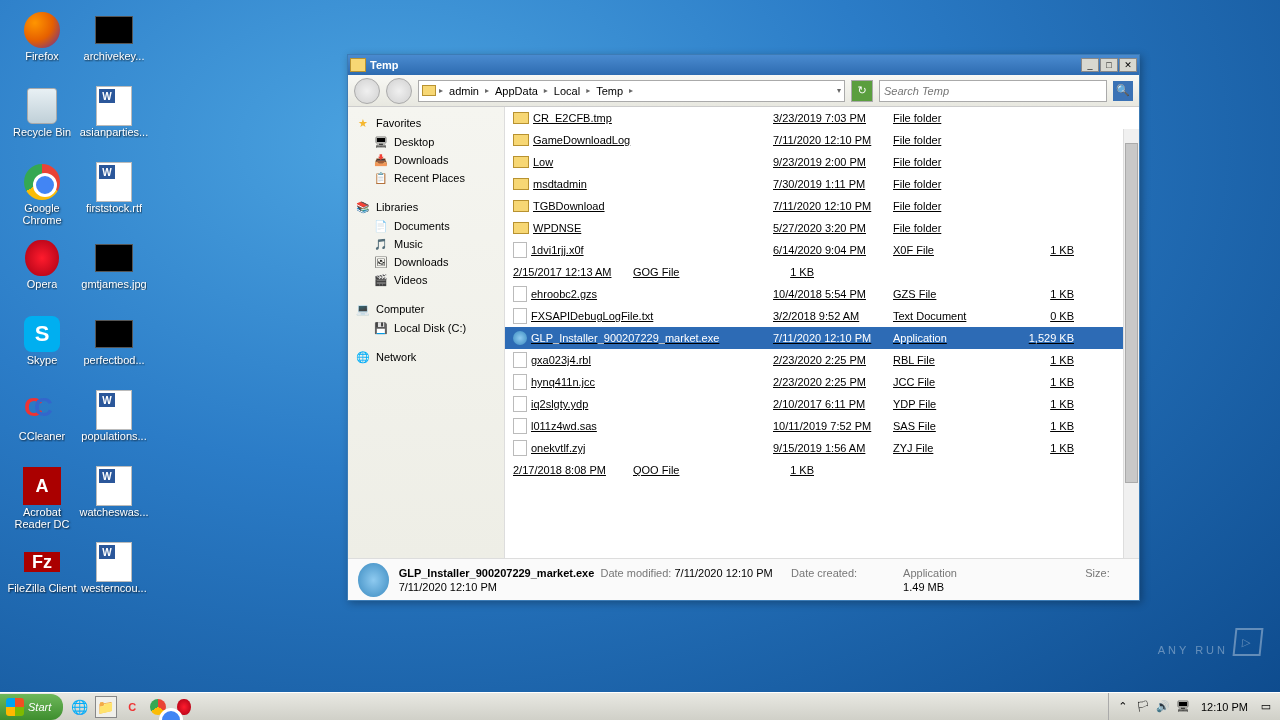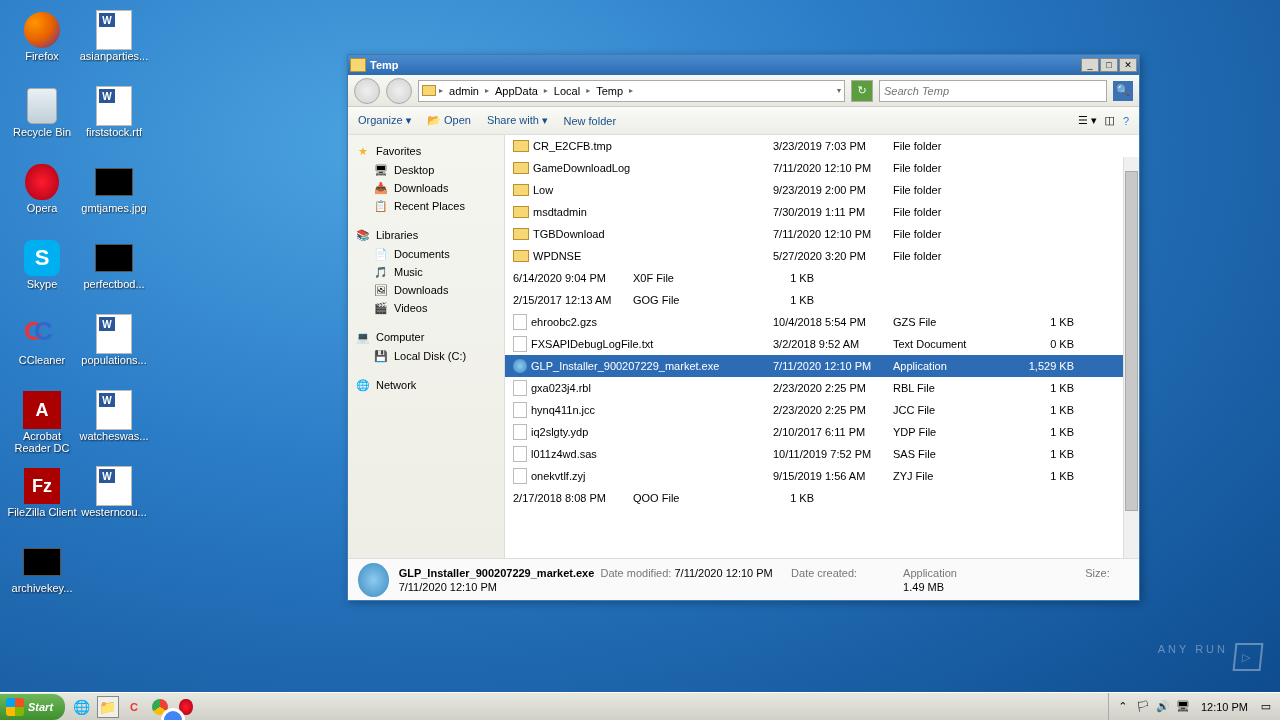--- a/index.html
+++ b/index.html
@@ -10,21 +10,21 @@
 .di-ic { width: 40px; height: 40px; display: flex; align-items: center; justify-content: center; font-size: 28px; }
 .di-lb { color: #fff; text-align: center; font-size: 11px; text-shadow: 1px 1px 2px rgba(0,0,0,0.8); line-height: 12px; max-width: 70px; overflow: hidden; }
 .black-thumb { width: 38px; height: 28px; background: #000; border: 1px solid #555; }
 .word-ic { width: 36px; height: 40px; background: #fff; border: 1px solid #bbb; position: relative; }
 .word-ic::before { content: "W"; position: absolute; top: 2px; left: 2px; width: 16px; height: 14px; background: #2b579a; color: #fff; font-weight: bold; font-size: 10px; display: flex; align-items: center; justify-content: center; }
 .adobe-ic { width: 38px; height: 38px; background: #a00; display: flex; align-items: center; justify-content: center; color: #fff; font-size: 18px; font-weight: bold; }
 .chrome-ic { width: 36px; height: 36px; border-radius: 50%; background: conic-gradient(#ea4335 0 120deg, #fbbc05 120deg 240deg, #34a853 240deg 360deg); position: relative; }
 .chrome-ic::after { content: ""; position: absolute; top: 9px; left: 9px; width: 18px; height: 18px; background: #4285f4; border: 3px solid #fff; border-radius: 50%; }
 .opera-ic { width: 34px; height: 36px; border-radius: 50%/55%; background: radial-gradient(#ff1b2d, #a70014); }
 .firefox-ic { width: 36px; height: 36px; border-radius: 50%; background: radial-gradient(circle at 30% 30%, #ff9500, #e66000, #5e2ca5); }
-.filezilla-ic { width: 36px; height: 36px; background: #a00; color: #fff; display: flex; align-items: center; justify-content: center; font-size: 18px; font-weight: bold; }
+.filezilla-ic { width: 36px; height: 20px; background: #a00; color: #fff; display: flex; align-items: center; justify-content: center; font-size: 18px; font-weight: bold; }
 .skype-ic { width: 36px; height: 36px; background: #00aff0; border-radius: 8px; color: #fff; display: flex; align-items: center; justify-content: center; font-size: 22px; font-weight: bold; }
 .vlc-ic { width: 0; height: 0; border-left: 14px solid transparent; border-right: 14px solid transparent; border-bottom: 32px solid #e85e00; margin-top: 6px; }
 .bin-ic { width: 30px; height: 36px; background: linear-gradient(#e8f0f4, #c0d0d8); border-radius: 3px 3px 5px 5px; border: 1px solid #aaa; }
 .cc-ic { width: 36px; height: 36px; position: relative; }
 .cc-ic::before { content: "C"; position: absolute; font-size: 26px; font-weight: bold; color: #e33; }
 .cc-ic::after { content: "C"; position: absolute; left: 10px; font-size: 26px; font-weight: bold; color: #36c; }
 
 .explorer { position: absolute; left: 347px; top: 54px; width: 793px; height: 547px; background: #fff; border: 1px solid #3c7bb5; box-shadow: 2px 2px 8px rgba(0,0,0,0.3); display: flex; flex-direction: column; }
 .titlebar { height: 20px; background: linear-gradient(#4a8bd0, #2d6bb0); display: flex; align-items: center; padding: 0 2px; }
 .titlebar-ic { width: 16px; height: 14px; background: #f7d774; border: 1px solid #b89230; margin-right: 4px; }
@@ -48,62 +48,68 @@
 .nav-grp { margin-bottom: 10px; }
 .nav-hdr { padding: 3px 8px; display: flex; align-items: center; gap: 6px; cursor: pointer; }
 .nav-item { padding: 2px 8px 2px 26px; display: flex; align-items: center; gap: 6px; cursor: pointer; }
 .nav-ic { width: 14px; height: 14px; display: inline-flex; align-items: center; justify-content: center; font-size: 11px; }
 .star { color: #f5b730; }
 .folder-ic { width: 14px; height: 11px; background: #f7d774; border: 1px solid #b89230; }
 .filepane { flex: 1; display: flex; flex-direction: column; overflow: hidden; position: relative; }
 .colhdr { height: 22px; background: linear-gradient(#fcfcfc, #efefef); border-bottom: 1px solid #ddd; display: flex; }
 .col { padding: 3px 8px; border-right: 1px solid #e4e4e4; display: flex; align-items: center; cursor: pointer; }
 .col-name { width: 260px; } .col-date { width: 120px; } .col-type { width: 119px; } .col-size { width: 78px; justify-content: flex-end; }
-.filelist { flex: 1; overflow-y: auto; }
+.filelist { flex: 1; overflow-y: auto; text-decoration: underline; }
 .frow { height: 22px; display: flex; align-items: center; cursor: pointer; }
 .frow.sel { background: #2d6bb5; color: #fff; }
 .fc { padding: 0 8px; overflow: hidden; white-space: nowrap; text-overflow: ellipsis; display: flex; align-items: center; gap: 4px; }
 .fc-name { width: 260px; } .fc-date { width: 120px; } .fc-type { width: 119px; } .fc-size { width: 78px; justify-content: flex-end; }
 .file-ic { width: 14px; height: 16px; background: #fff; border: 1px solid #bbb; flex-shrink: 0; }
 .fold-ic { width: 16px; height: 12px; background: #f7d774; border: 1px solid #b89230; flex-shrink: 0; }
 .app-ic-s { width: 14px; height: 14px; border-radius: 50%; background: radial-gradient(#8ecaf0, #3a8ac0); flex-shrink: 0; }
 .vscroll { position: absolute; right: 0; top: 22px; bottom: 0; width: 16px; background: #f0f0f0; border-left: 1px solid #ddd; }
 .vthumb { position: absolute; top: 14px; left: 1px; right: 1px; height: 340px; background: #c8c8c8; border: 1px solid #aaa; }
 .details { height: 42px; border-top: 1px solid #ddd; background: #fafafa; display: flex; align-items: center; padding: 4px 10px; gap: 10px; }
 .det-ic { width: 34px; height: 34px; border-radius: 50%; background: radial-gradient(#8ecaf0, #3a8ac0); }
 .det-txt { display: flex; flex-direction: row; line-height: 14px; }
 
 .taskbar { position: absolute; bottom: 0; left: 0; right: 0; height: 28px; background: linear-gradient(#e8e8e2, #d0d0c8); border-top: 1px solid #fff; display: flex; align-items: center; }
-.startbtn { height: 26px; padding: 0 12px 0 6px; background: linear-gradient(#6eb85a, #3e8e2e); border-radius: 0 12px 12px 0; display: flex; align-items: center; gap: 4px; color: #fff; font-weight: bold; font-style: italic; cursor: pointer; }
+.startbtn { height: 26px; padding: 0 12px 0 6px; background: linear-gradient(#6eb85a, #3e8e2e); border-radius: 0 12px 12px 0; display: flex; align-items: center; gap: 4px; color: #fff; font-weight: normal; font-style: italic; cursor: pointer; }
 .start-orb { width: 18px; height: 18px; border-radius: 3px; background: conic-gradient(#f25022 0 90deg, #7fba00 90deg 180deg, #ffb900 180deg 270deg, #00a4ef 270deg 360deg); }
 .tb-icons { display: flex; gap: 4px; margin-left: 6px; }
 .tb-ic { width: 22px; height: 22px; display: flex; align-items: center; justify-content: center; cursor: pointer; font-size: 14px; }
 .tb-active { border: 1px solid #888; background: #f0f0ea; padding: 0 4px; }
 .tray { margin-left: auto; display: flex; align-items: center; gap: 4px; padding: 0 6px; height: 100%; border-left: 1px solid #aaa; }
 .tray-ic { width: 16px; height: 16px; display: flex; align-items: center; justify-content: center; font-size: 11px; cursor: pointer; }
 .clock { padding: 0 6px; cursor: pointer; }
-.watermark { position: absolute; right: 18px; bottom: 21px; color: rgba(255,255,255,0.35); font-size: 30px; font-weight: 300; letter-spacing: 3px; display: flex; align-items: flex-start; gap: 6px; }
+.watermark { position: absolute; right: 18px; bottom: 36px; color: rgba(255,255,255,0.35); font-size: 30px; font-weight: 300; letter-spacing: 3px; display: flex; align-items: flex-end; gap: 6px; }
 .wm-play { width: 28px; height: 28px; border: 2px solid rgba(255,255,255,0.35); display: flex; align-items: center; justify-content: center; transform: skewX(-6deg); }
 </style>
 </head>
 <body>
 
 <div class="desktop">
   <div class="desktop-icons" id="desktop-icons">
       <div class="di">
         <div class="di-ic">
           <div class="firefox-ic"></div>
         </div>
         <div class="di-lb">Firefox</div>
       </div>
       <div class="di">
         <div class="di-ic">
           <div class="bin-ic"></div>
         </div>
         <div class="di-lb">Recycle Bin</div>
+      </div>
+      <div class="di">
+        <div class="di-ic">
+          <div class="chrome-ic"></div>
+        </div>
+        <div class="di-lb">Google Chrome</div>
       </div>
       <div class="di">
         <div class="di-ic">
           <div class="opera-ic"></div>
         </div>
         <div class="di-lb">Opera</div>
       </div>
       <div class="di">
         <div class="di-ic">
           <div class="skype-ic">S</div>
@@ -208,31 +214,20 @@
         <span class="addr-arr">▸</span>
         <span style="flex:1"></span>
         <span class="addr-arr">▾</span>
       </div>
       <div class="refresh-btn">↻</div>
       <div class="searchbox">
         <input placeholder="Search Temp" style="">
       </div>
       <div class="search-go">🔍</div>
     </div>
-    <div class="toolbar">
-      <span class="tbtn"><span>Organize</span> ▾</span>
-      <span class="tbtn">📂 <span>Open</span></span>
-      <span class="tbtn"><span>Share with</span> ▾</span>
-      <span class="tbtn">New folder</span>
-      <div class="tbtn-r">
-        <span>☰ ▾</span>
-        <span>◫</span>
-        <span style="color:#2b7cc7">?</span>
-      </div>
-    </div>
     <div class="body-split">
       <div class="navpane">
         <div class="nav-grp">
           <div class="nav-hdr">
               <span class="nav-ic star">★</span>
               <span>Favorites</span>
             </div>
           <div class="nav-item">
               <span class="nav-ic">🖥</span>
               <span>Desktop</span>
@@ -335,20 +330,24 @@
             <div class="frow">
               <div class="fc fc-name">
                 <div class="fold-ic"></div>
                 <span>WPDNSE</span>
               </div>
               <div class="fc fc-date">5/27/2020 3:20 PM</div>
               <div class="fc fc-type">File folder</div>
               <div class="fc fc-size"></div>
             </div>
             <div class="frow">
+              <div class="fc fc-name">
+                <div class="file-ic"></div>
+                <span>1dvi1rjj.x0f</span>
+              </div>
               <div class="fc fc-date">6/14/2020 9:04 PM</div>
               <div class="fc fc-type">X0F File</div>
               <div class="fc fc-size">1 KB</div>
             </div>
             <div class="frow">
               <div class="fc fc-date">2/15/2017 12:13 AM</div>
               <div class="fc fc-type">GOG File</div>
               <div class="fc fc-size">1 KB</div>
             </div>
             <div class="frow">

